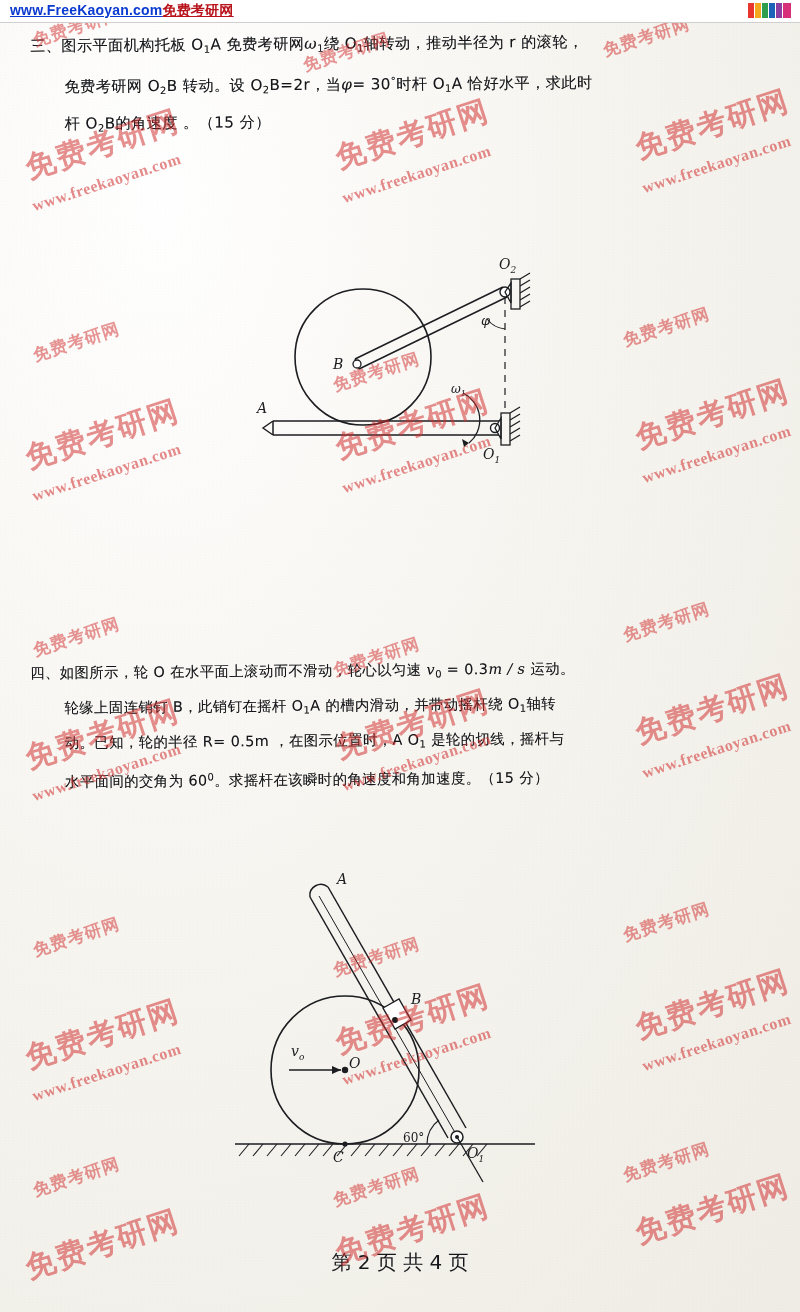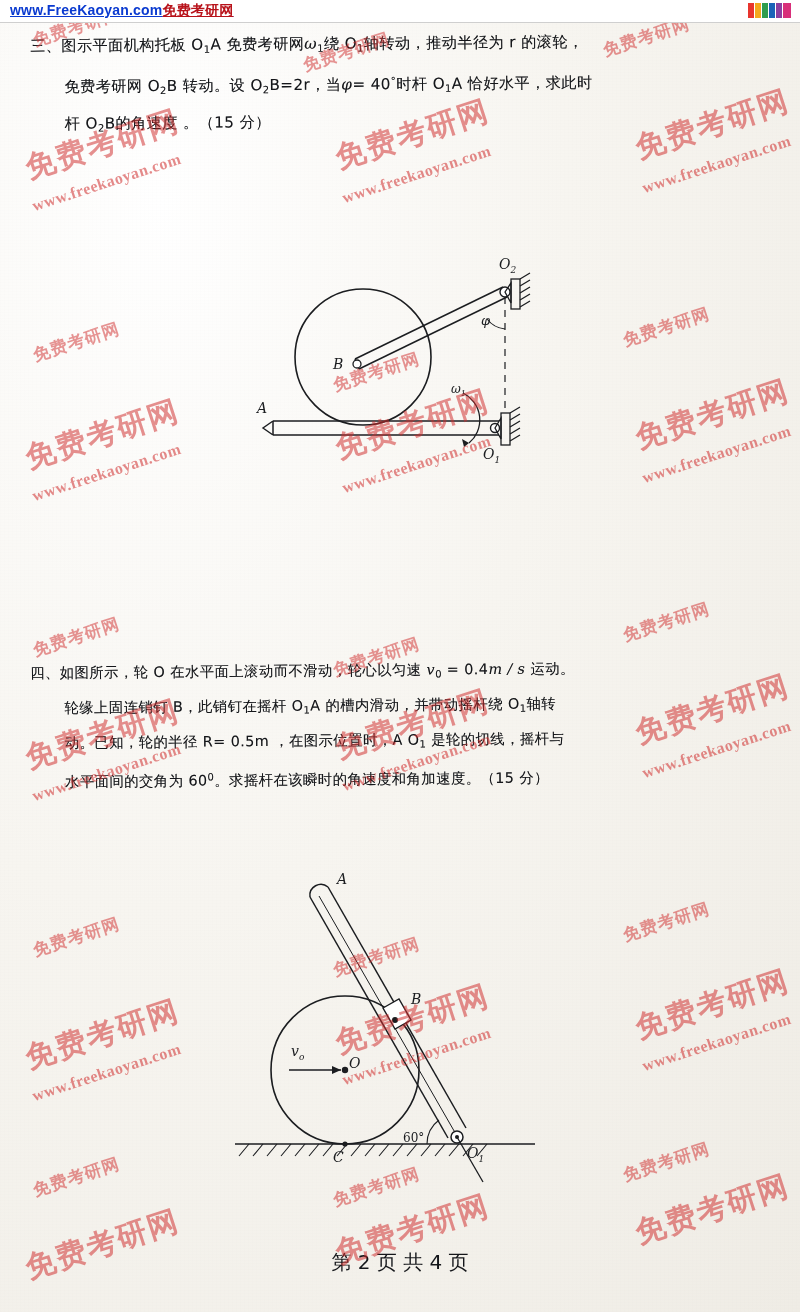--- a/index.html
+++ b/index.html
@@ -159,21 +159,21 @@
       <rect x="7" y="1" width="6" height="15" fill="#f4a81d"></rect>
       <rect x="14" y="1" width="6" height="15" fill="#2f9d4e"></rect>
       <rect x="21" y="1" width="6" height="15" fill="#1a63b8"></rect>
       <rect x="28" y="1" width="6" height="15" fill="#8c3fa0"></rect>
       <rect x="35" y="1" width="8" height="15" fill="#d82f7a"></rect>
     </svg>
   </div>
 
   <div id="q3" class="qblock">
     <span class="qline"><span>三、图示平面机构托板 O</span><sub>1</sub><span>A 免费考研网</span><span class="it">ω</span><sub>1</sub><span>绕 O</span><sub>1</sub><span>轴转动，推动半径为 r 的滚轮，</span></span>
-    <span class="qline indent"><span>免费考研网 O</span><sub>2</sub><span>B 转动。设 O</span><sub>2</sub><span>B=2r，当</span><span class="it">φ</span><span>= 40</span><sup>°</sup><span>时杆 O</span><sub>1</sub><span>A 恰好水平，求此时</span></span>
+    <span class="qline indent"><span>免费考研网 O</span><sub>2</sub><span>B 转动。设 O</span><sub>2</sub><span>B=2r，当</span><span class="it">φ</span><span>= 30</span><sup>°</sup><span>时杆 O</span><sub>1</sub><span>A 恰好水平，求此时</span></span>
     <span class="qline indent"><span>杆 O</span><sub>2</sub><span>B的角速度 。（15 分）</span></span>
   </div>
 
   <svg id="fig1" class="figure" width="310" height="260" viewBox="0 0 310 260">
     <g stroke="#1b1d20" fill="none" stroke-width="1.4">
 
       <circle cx="108" cy="112" r="68" stroke-width="1.6"></circle>
 
       <path d="M 100 114 L 248 42" stroke-width="1.5"></path>
       <path d="M 104 124 L 252 52" stroke-width="1.5"></path>
@@ -214,21 +214,21 @@
       <text x="244" y="24"><tspan>O</tspan><tspan font-size="9" dy="4">2</tspan></text>
       <text x="78" y="124">B</text>
       <text x="2" y="168">A</text>
       <text x="226" y="80" font-size="13">φ</text>
       <text x="196" y="148" font-size="12"><tspan>ω</tspan><tspan font-size="8" dy="3">1</tspan></text>
       <text x="228" y="214"><tspan>O</tspan><tspan font-size="9" dy="4">1</tspan></text>
     </g>
   </svg>
 
   <div id="q4" class="qblock">
-    <span class="qline"><span>四、如图所示，轮 O 在水平面上滚动而不滑动，轮心以匀速 </span><span class="it">v</span><sub>0</sub><span> = 0.4</span><span class="it">m / s</span><span> 运动。</span></span>
+    <span class="qline"><span>四、如图所示，轮 O 在水平面上滚动而不滑动，轮心以匀速 </span><span class="it">v</span><sub>0</sub><span> = 0.3</span><span class="it">m / s</span><span> 运动。</span></span>
     <span class="qline indent"><span>轮缘上固连销钉 B，此销钉在摇杆 O</span><sub>1</sub><span>A 的槽内滑动，并带动摇杆绕 O</span><sub>1</sub><span>轴转</span></span>
     <span class="qline indent"><span>动。已知，轮的半径 R= 0.5m ，在图示位置时，A O</span><sub>1</sub><span> 是轮的切线，摇杆与</span></span>
     <span class="qline indent"><span>水平面间的交角为 60</span><sup>0</sup><span>。求摇杆在该瞬时的角速度和角加速度。（15 分）</span></span>
   </div>
 
   <svg id="fig2" class="figure" width="360" height="320" viewBox="0 0 360 320">
     <g stroke="#1b1d20" fill="none" stroke-width="1.4">
 
       <circle cx="130" cy="200" r="74" stroke-width="1.6"></circle>
 

